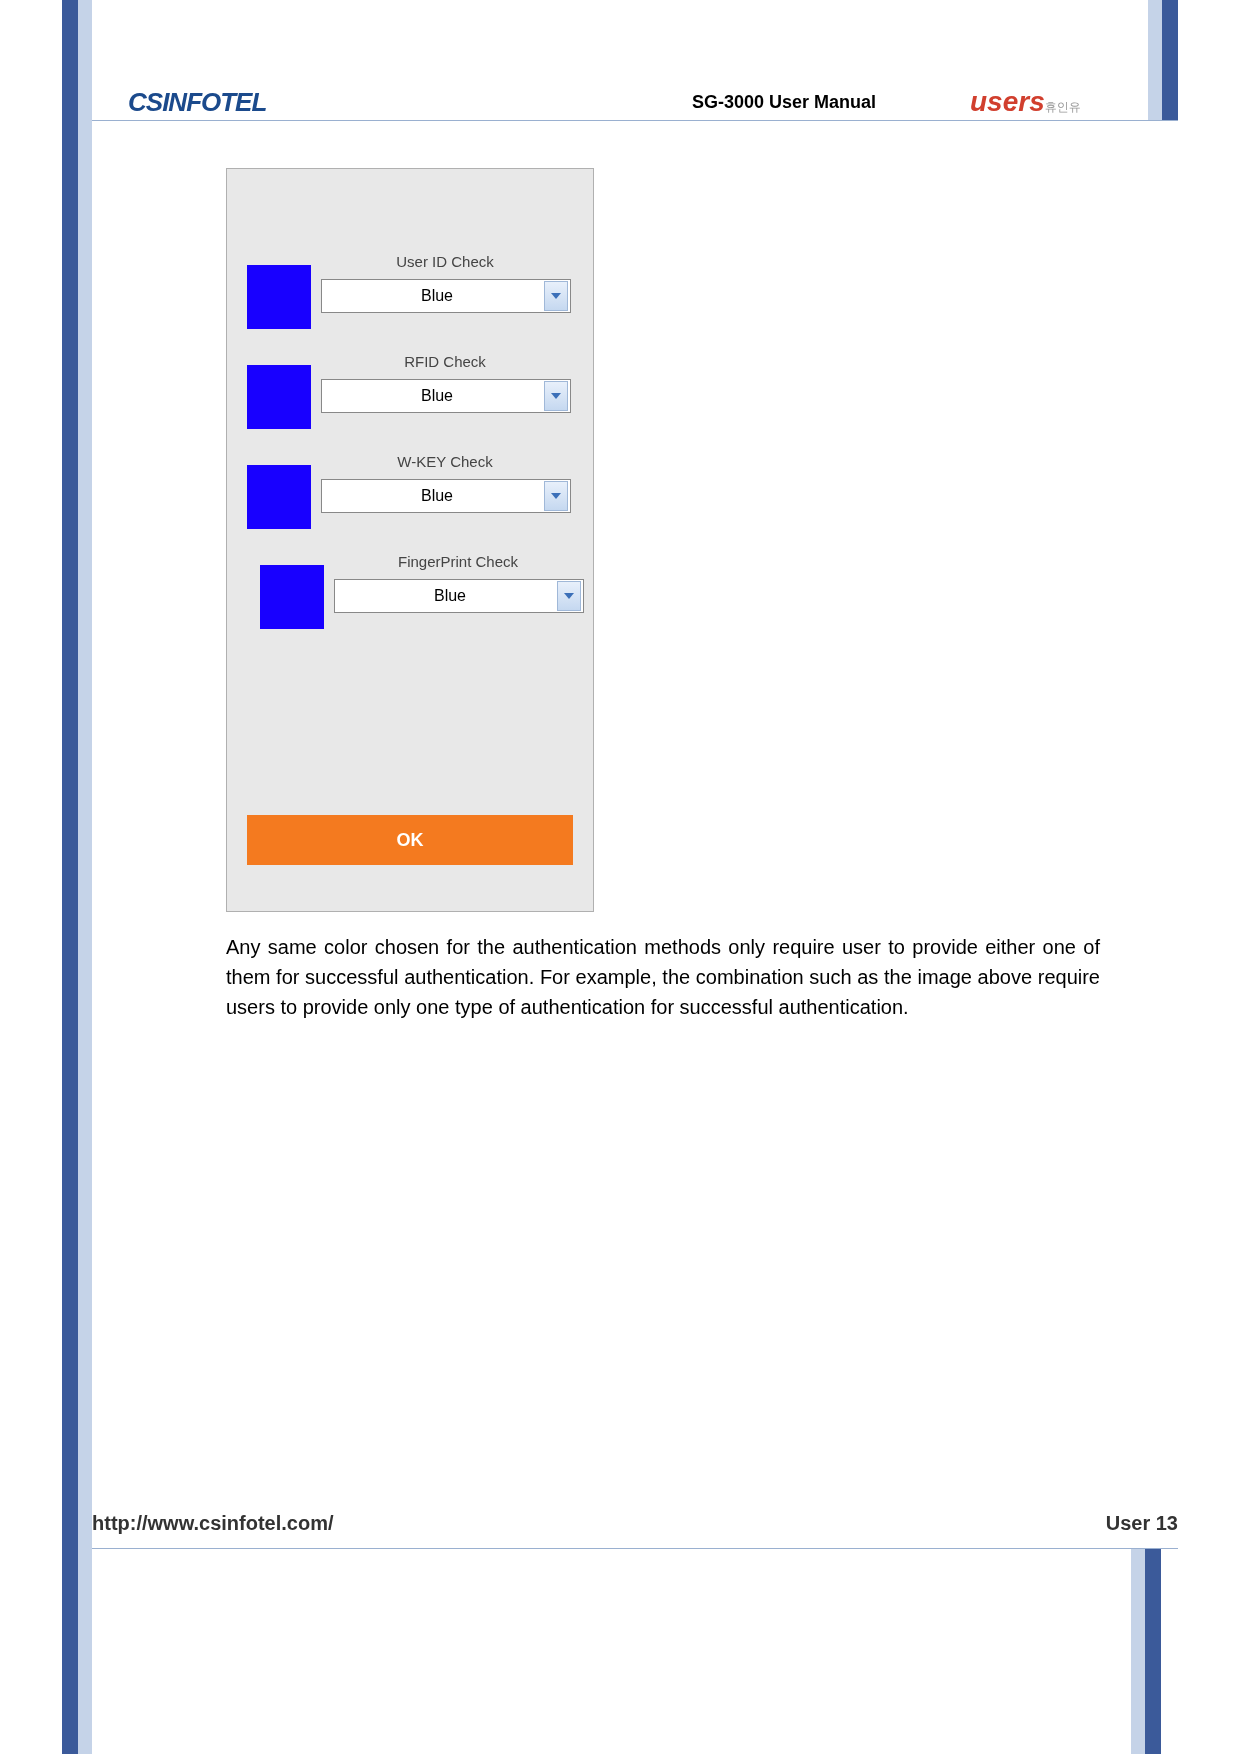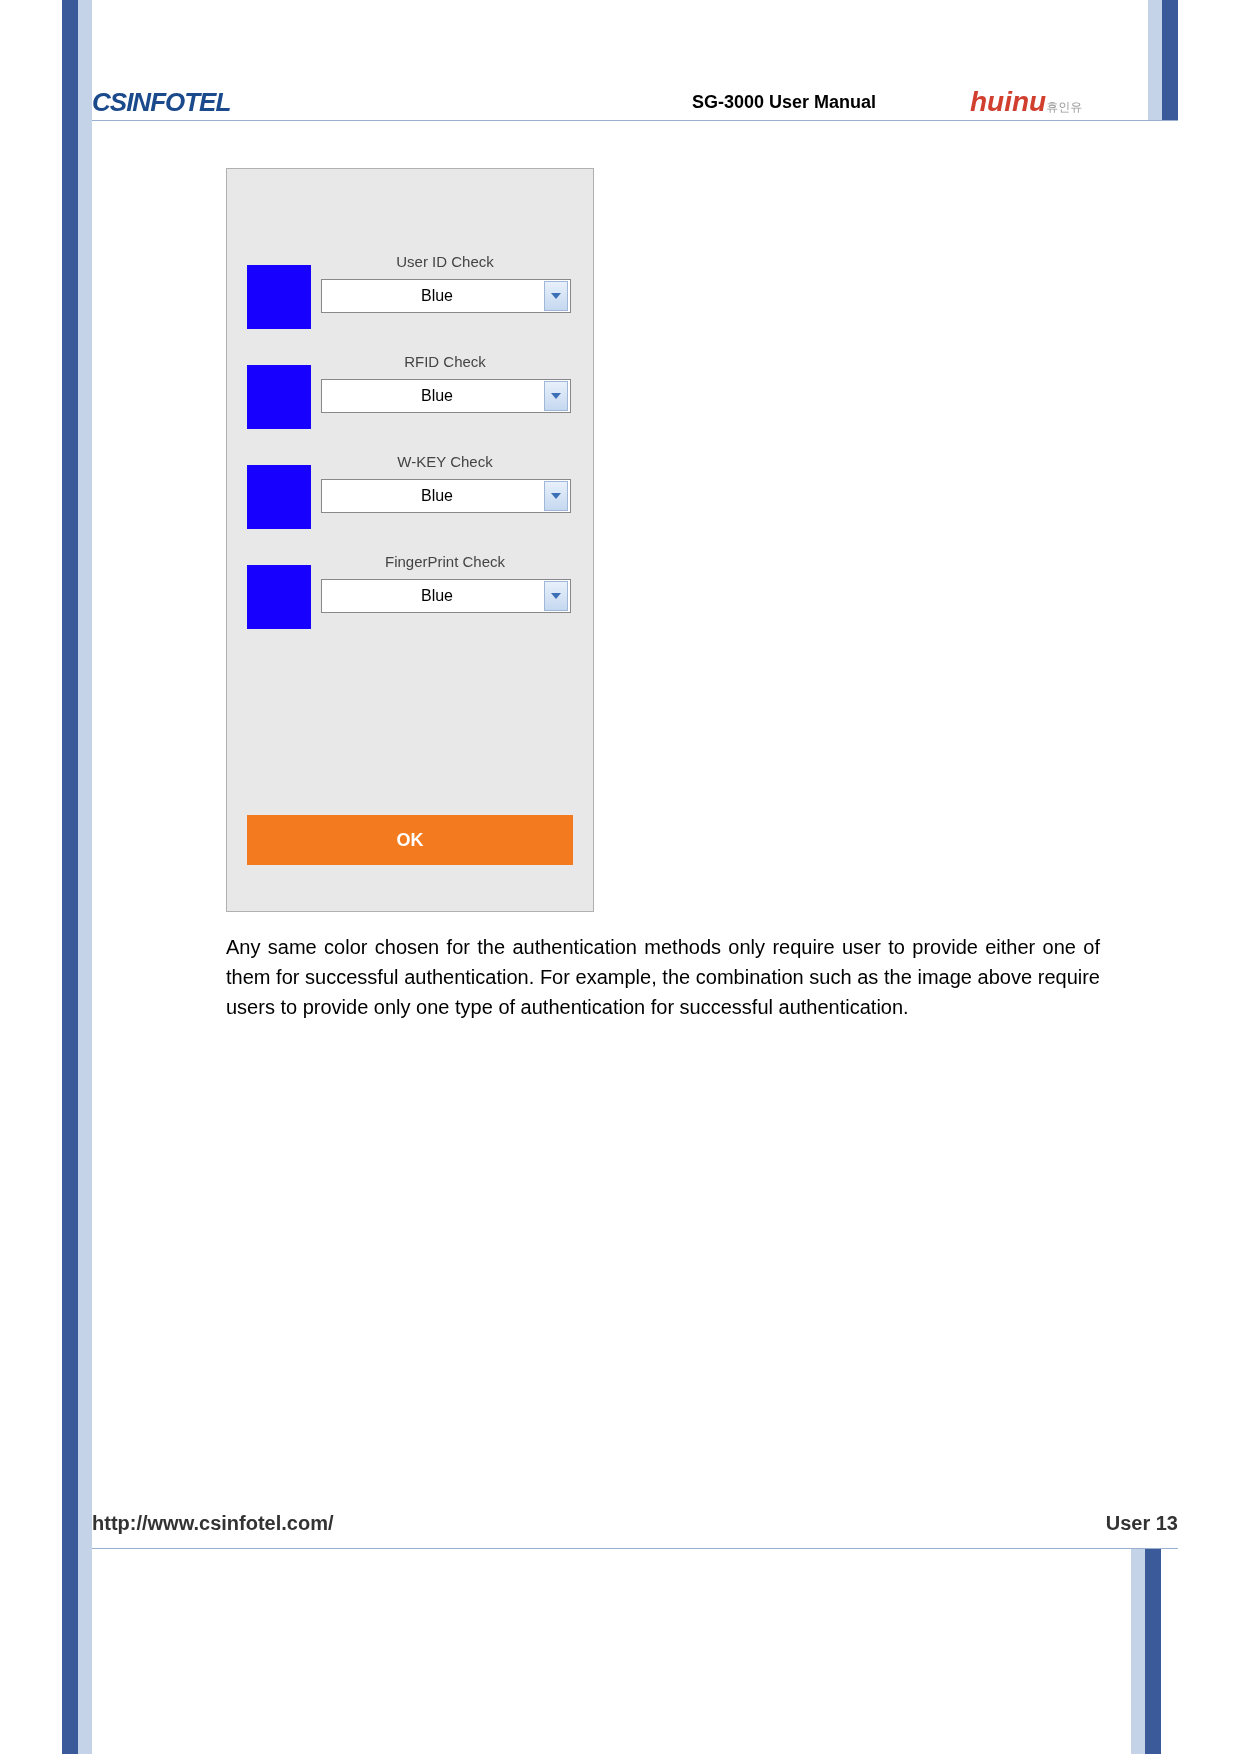--- a/index.html
+++ b/index.html
@@ -59,20 +59,21 @@
       background: #C5D3E8;
     }
     .header {
       position: absolute;
       left: 92px;
       top: 82px;
       width: 1086px;
       height: 40px;
       display: flex;
       align-items: center;
+      padding-left: 36px;
     }
     .logo-left {
       font-weight: bold;
       font-style: italic;
       font-size: 26px;
       color: #1B4A8C;
       letter-spacing: -1px;
     }
     .logo-left .cs { color: #1B4A8C; }
     .header-title {
@@ -134,21 +135,21 @@
     }
     .check-group {
       position: absolute;
       left: 20px;
       width: 326px;
       height: 80px;
     }
     .check-group.g1 { top: 84px; }
     .check-group.g2 { top: 184px; }
     .check-group.g3 { top: 284px; }
-    .check-group.g4 { top: 384px; }
+    .check-group.g4 { top: 384px; margin-left: 13px; }
     .color-swatch {
       position: absolute;
       left: 0;
       top: 12px;
       width: 64px;
       height: 64px;
       background: #1800FF;
     }
     .check-label {
       position: absolute;
@@ -223,21 +224,21 @@
 <div class="right-stripe-inner"></div>
 <div class="right-stripe-bottom"></div>
 <div class="right-stripe-bottom-inner"></div>
 
 <div class="header">
   <div class="logo-left">
     <span class="cs">CS</span><span>INFOTEL</span>
   </div>
   <div class="header-title">SG-3000 User Manual</div>
   <div class="logo-right">
-    <span>huinu</span><span class="suffix">휴인유</span>
+    <span>users</span><span class="suffix">휴인유</span>
   </div>
 </div>
 <div class="header-line"></div>
 
 <div class="app-screenshot">
 
   <div class="check-group g1">
     <div class="color-swatch"></div>
     <div class="check-label">User ID Check</div>
     <div class="dropdown">

